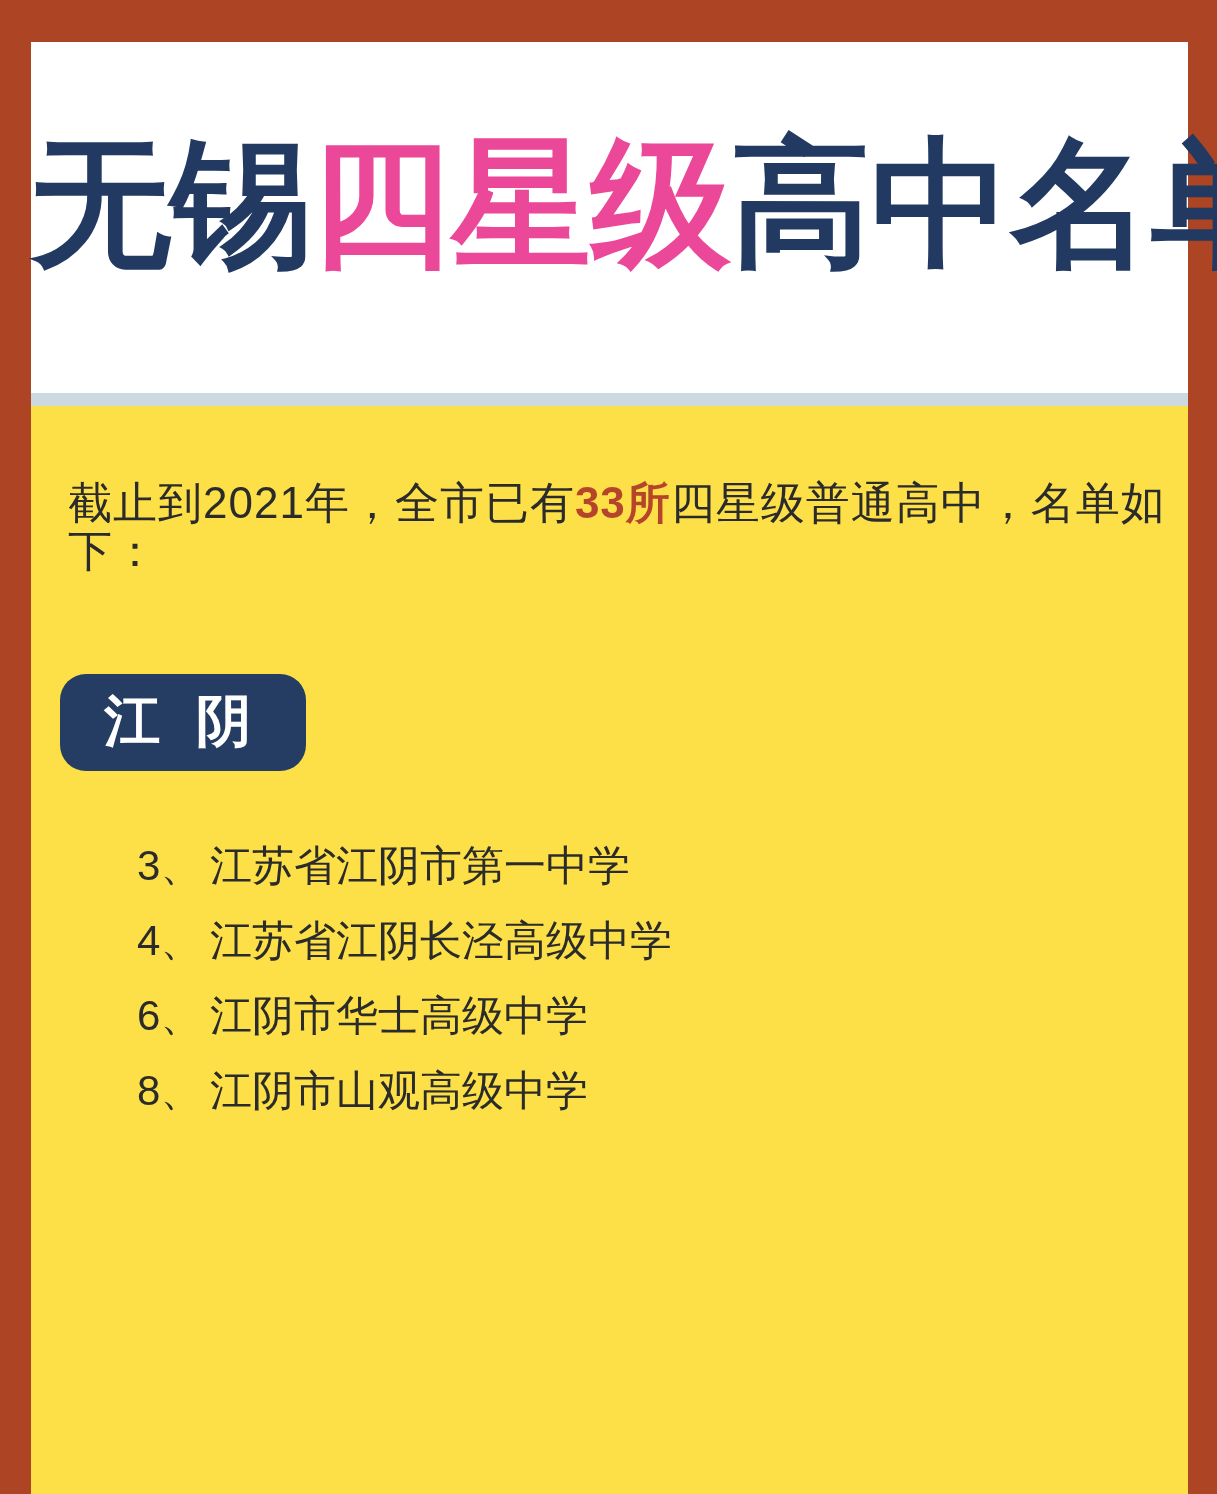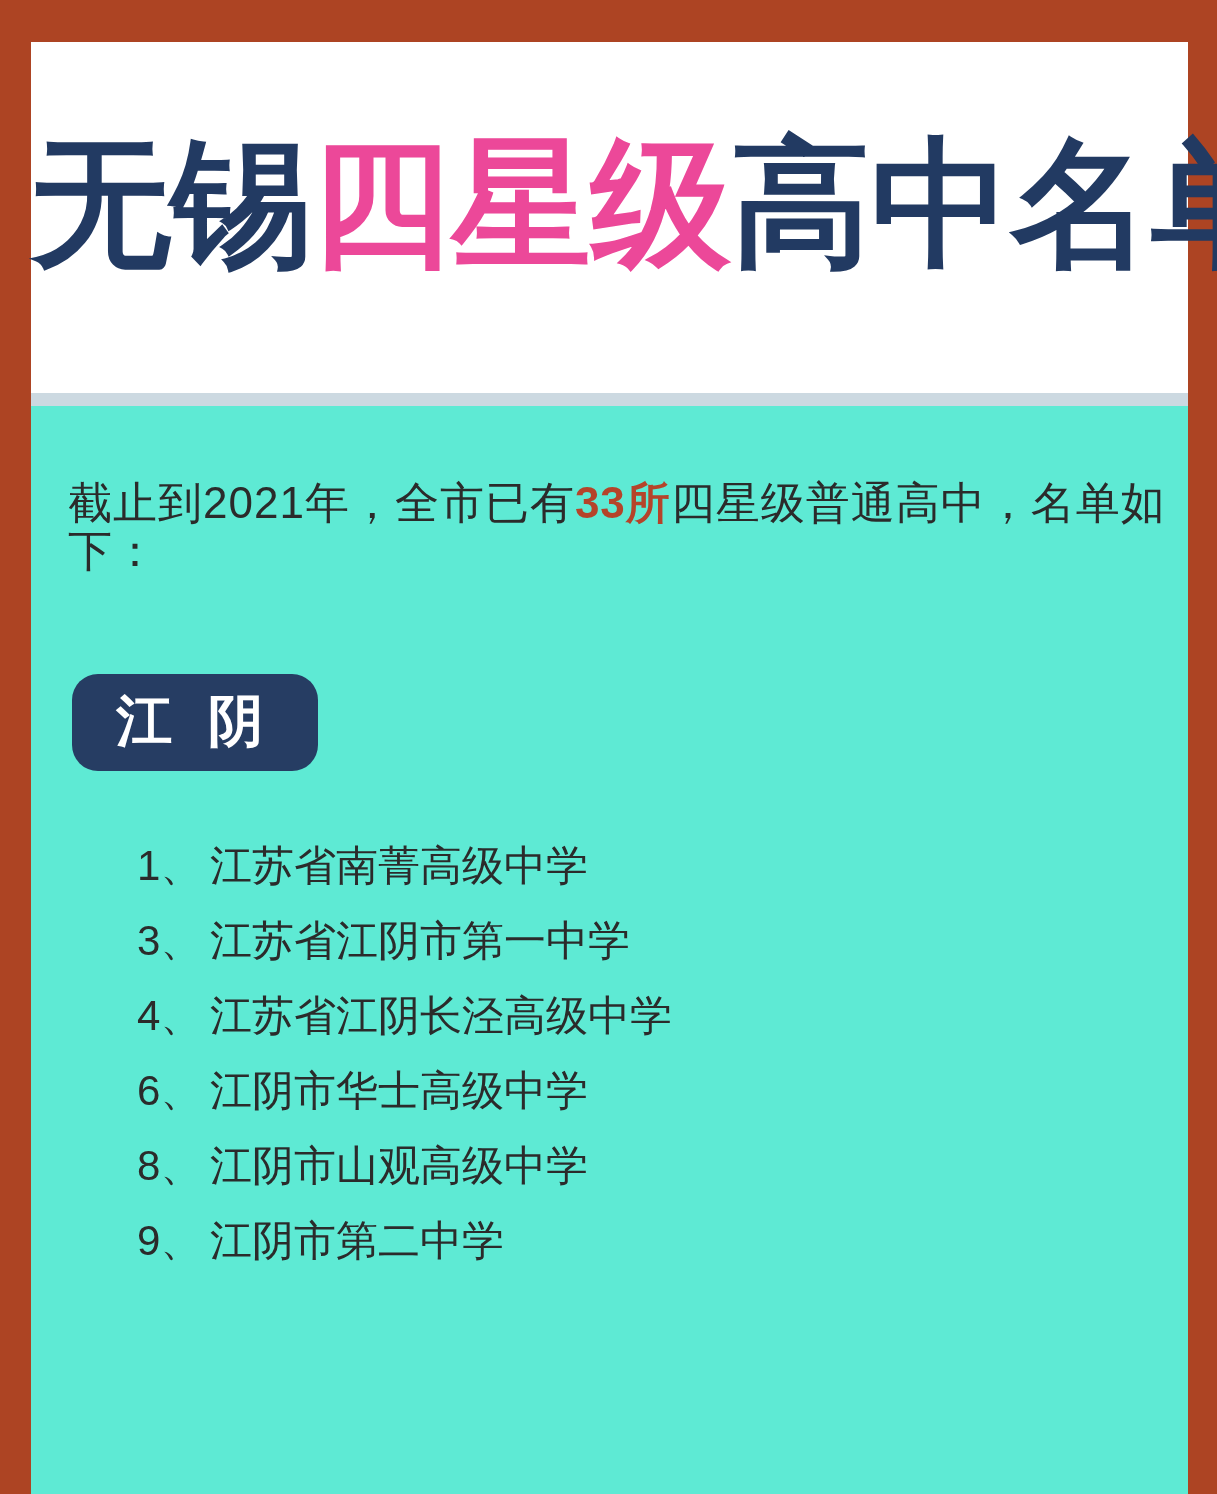--- a/index.html
+++ b/index.html
@@ -39,37 +39,37 @@
     color: #223a62;
   }
   .page-title .accent {
     color: #ec4899;
   }
   .divider {
     height: 13px;
     background: #ccd9e1;
   }
   .panel {
-    background: #5eead4;
+    background: #fde047;
     flex: 1;
     box-sizing: border-box;
   }
   .intro {
     margin: 73px 0 0 37px;
     font-size: 44px;
     line-height: 1.1;
     color: #2b2b2b;
     letter-spacing: 1px;
   }
   .intro .accent {
     color: #b5442a;
     font-weight: 700;
   }
   .region-badge {
-    margin: 98px 0 0 41px;
+    margin: 98px 0 0 29px;
     width: 246px;
     height: 97px;
     background: #263d63;
     border-radius: 26px;
     display: flex;
     align-items: center;
     justify-content: center;
     color: #ffffff;
     font-size: 56px;
     font-weight: 700;
@@ -103,23 +103,21 @@
 
   <div class="panel">
 
     <div class="intro"><span>截止到2021年，全市已有</span><span class="accent">33所</span><span>四星级普通高中，名单如下：</span></div>
 
     <div class="region-badge">
       <span>江 阴</span>
     </div>
 
     <div class="school-list">
-      <div class="school-row"><span class="num">1、</span><span class="name">江苏省南菁高级中学</span></div>
       <div class="school-row"><span class="num">3、</span><span class="name">江苏省江阴市第一中学</span></div>
       <div class="school-row"><span class="num">4、</span><span class="name">江苏省江阴长泾高级中学</span></div>
       <div class="school-row"><span class="num">6、</span><span class="name">江阴市华士高级中学</span></div>
       <div class="school-row"><span class="num">8、</span><span class="name">江阴市山观高级中学</span></div>
-      <div class="school-row"><span class="num">9、</span><span class="name">江阴市第二中学</span></div>
     </div>
 
   </div>
 
 </div>
 
 </body></html>

